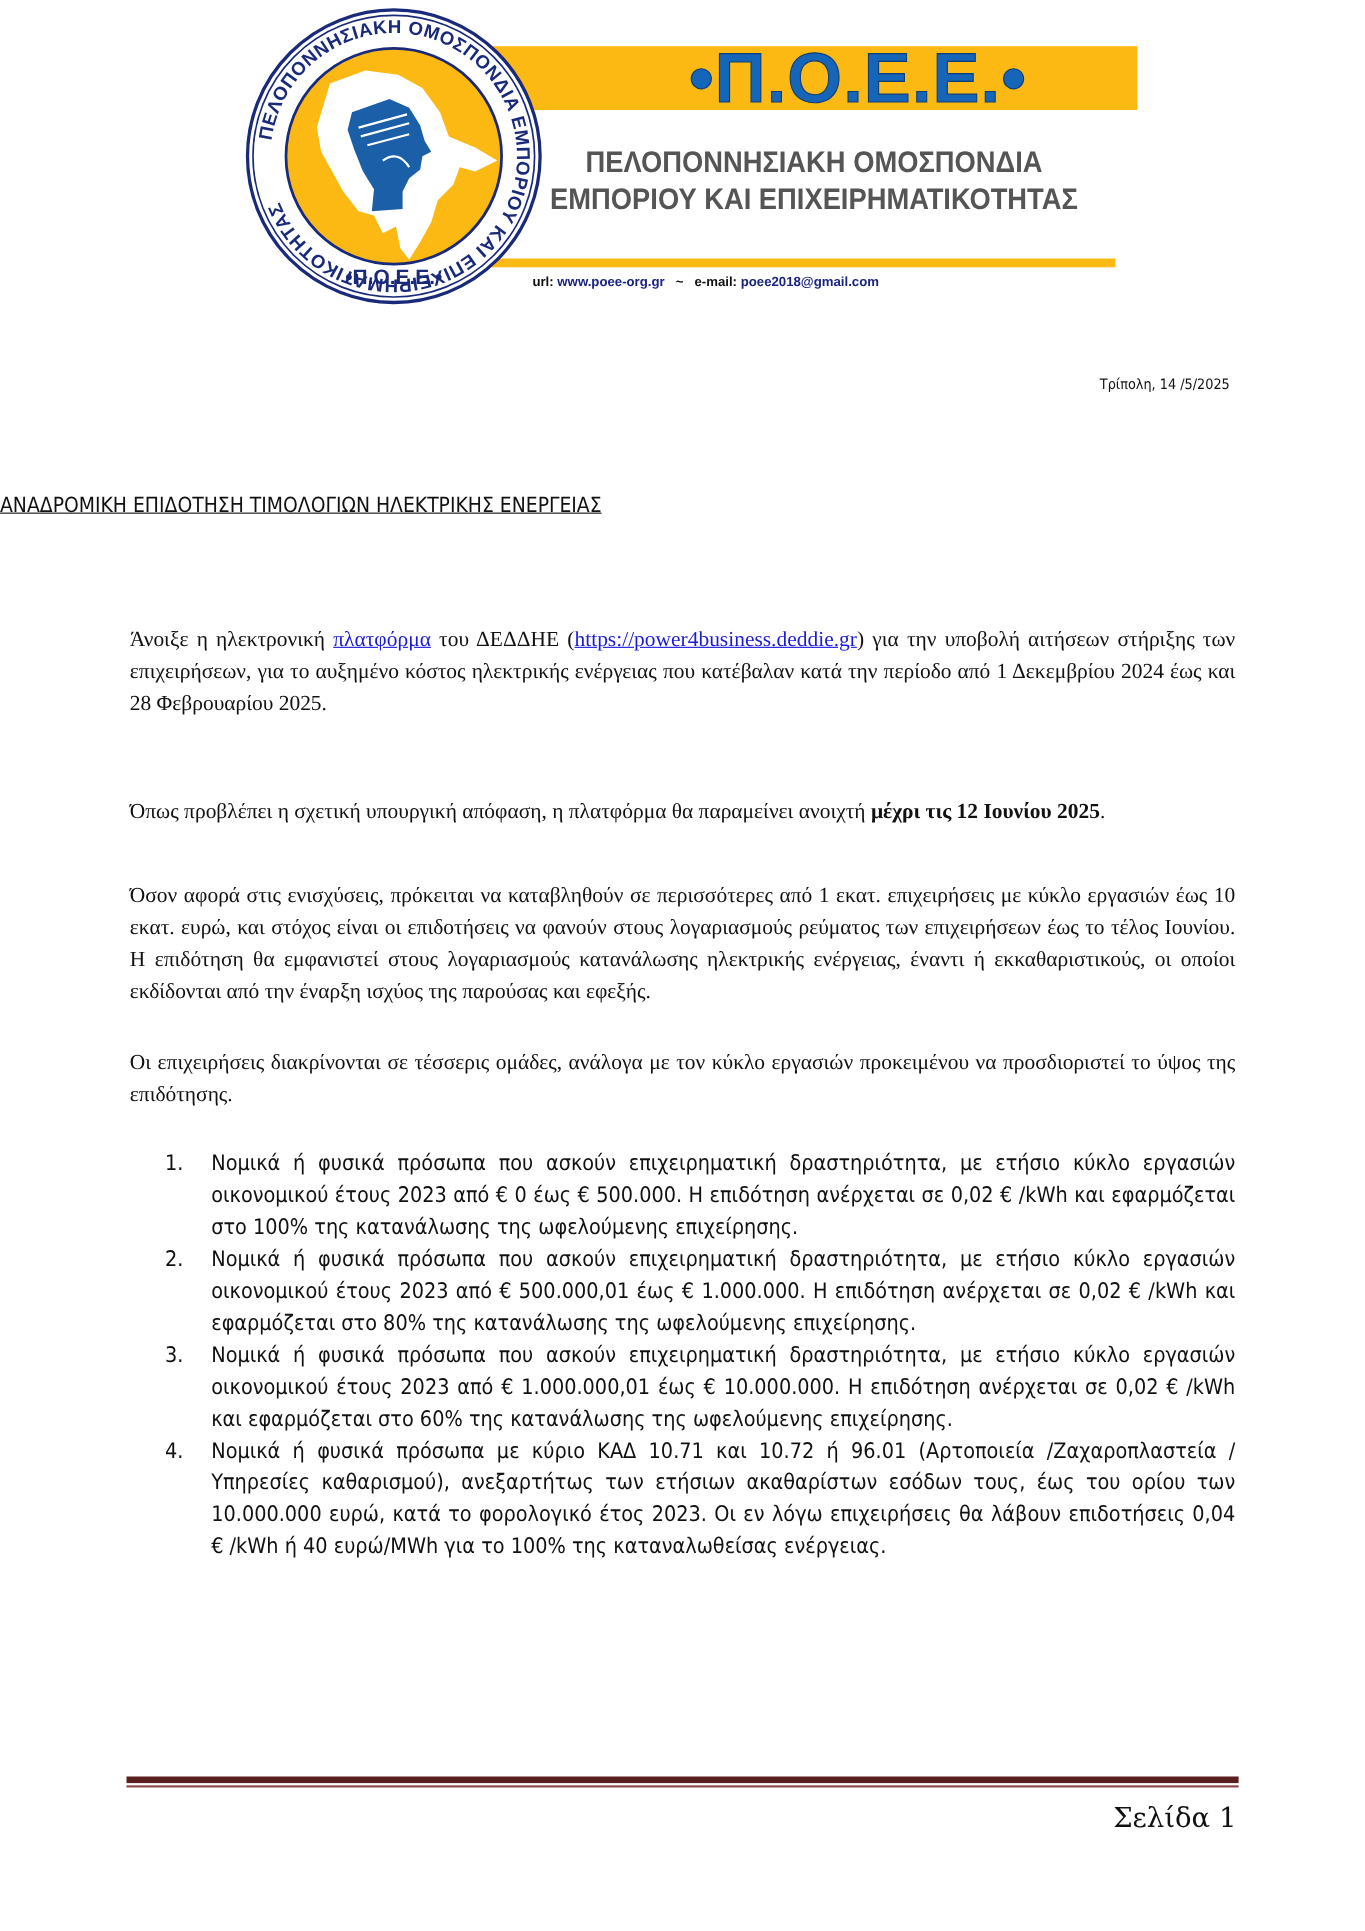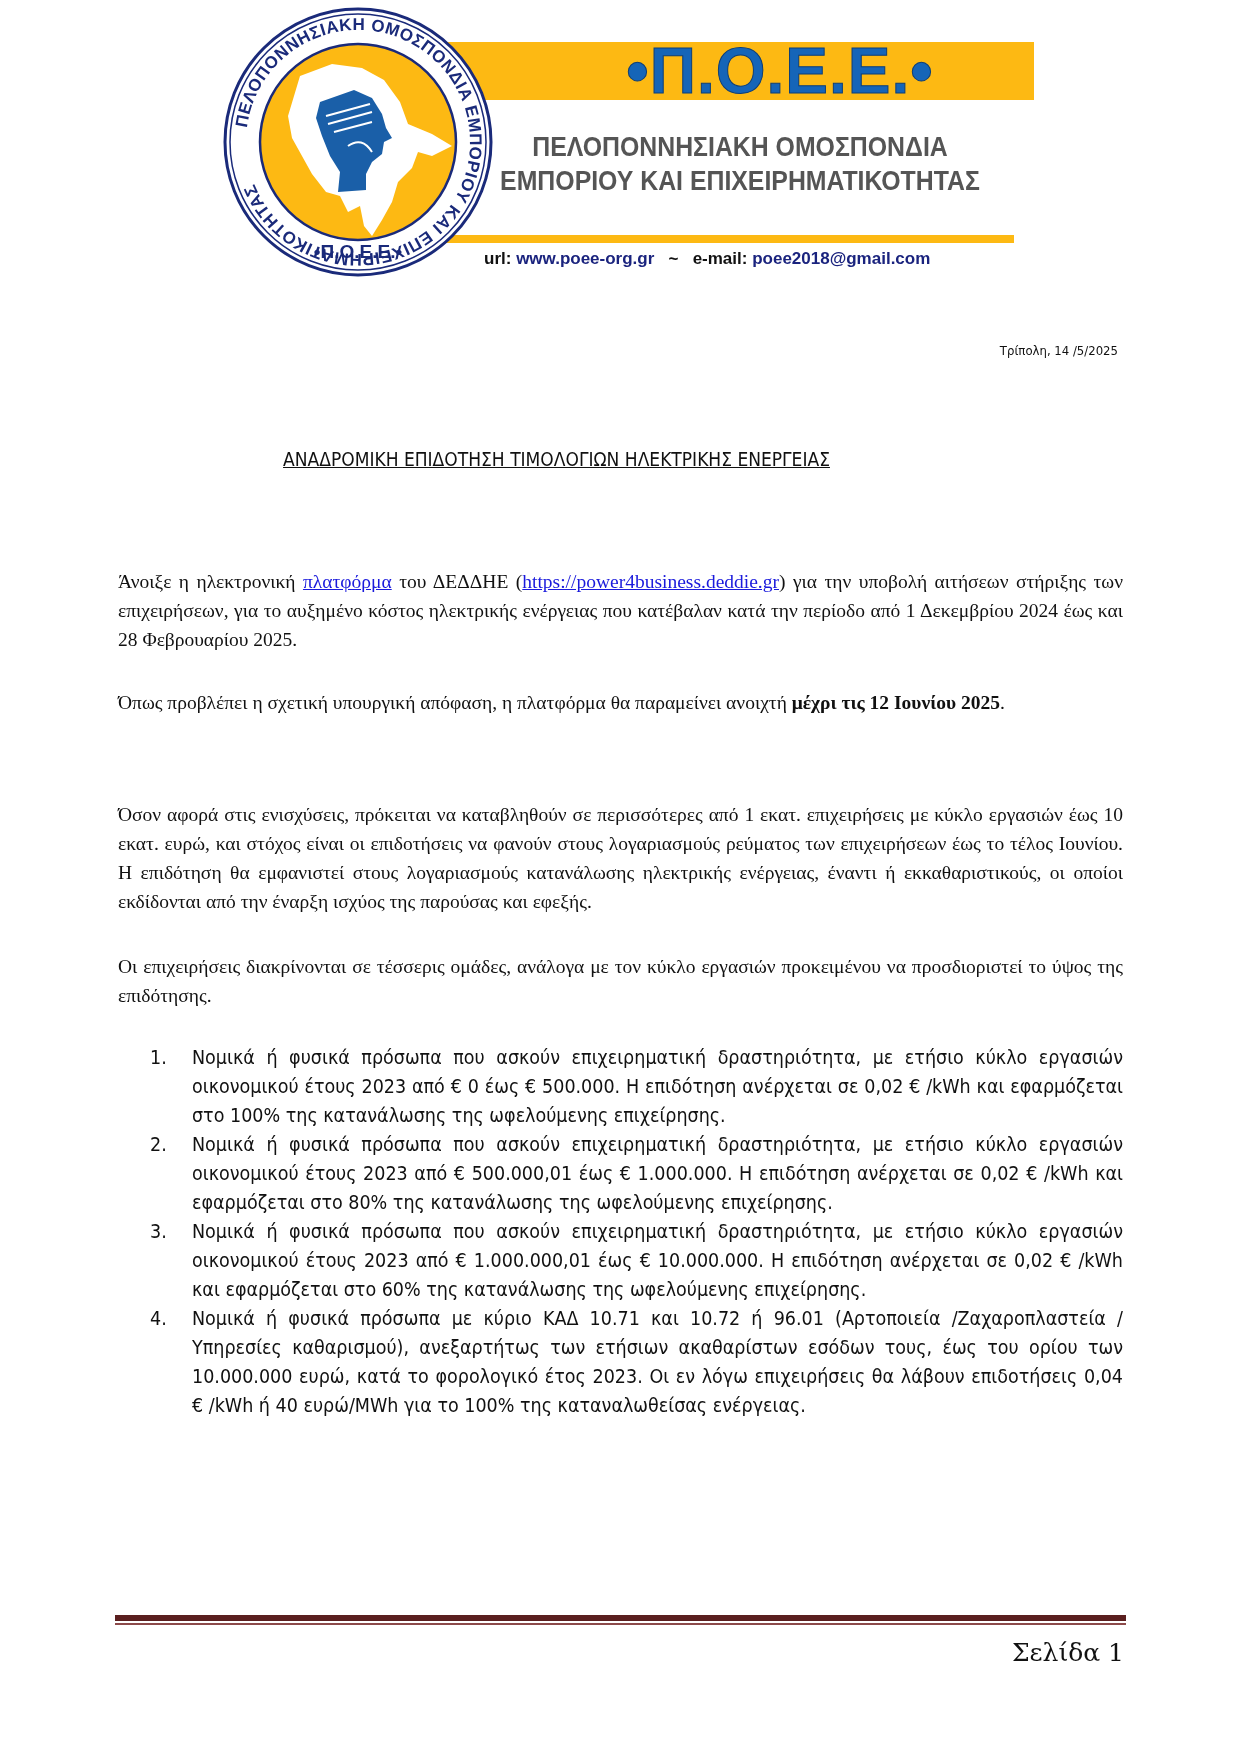--- a/index.html
+++ b/index.html
@@ -10,33 +10,33 @@
   
   .bar-top { left: 430px; top: 42px; width: 604px; height: 58px; background: #FDB913; }
   .bar-bottom { left: 430px; top: 235px; width: 584px; height: 8px; background: #FDB913; }
   .brand { left: 520px; top: 36px; width: 520px; text-align: center; font-family: "Liberation Sans", sans-serif;
            font-weight: bold; font-size: 64px; color: #1565B8; letter-spacing: 1px;
            -webkit-text-stroke: 1px #0d3e77; line-height: 70px; }
   .org-line { left: 440px; width: 600px; text-align: center; font-family: "Liberation Sans", sans-serif;
               font-weight: bold; color: #555; font-size: 27px; transform: scaleX(0.92); transform-origin: center; }
   .org1 { top: 132px; }
   .org2 { top: 166px; }
-  .contact { left: 484px; top: 249px; font-family: "Liberation Sans", sans-serif; font-weight: bold; font-size: 17px; color: #111; white-space: pre; }
+  .contact { left: 484px; top: 249px; font-family: "Liberation Sans", sans-serif; font-weight: bold; font-size: 12px; color: #111; white-space: pre; }
   .contact .link { color: #1a237e; }
 
   
   .logo { left: 222px; top: 6px; width: 272px; height: 272px; }
 
   
   .date { right: 123px; top: 343px; font-size: 13px; }
-  .title { left: 0; width: 1113px; top: 448px; text-align: center; font-size: 19px; text-decoration: underline; }
+  .title { left: 0; width: 1113px; top: 448px; text-align: left; font-size: 19px; text-decoration: underline; }
   .para { left: 118px; width: 1005px; font-size: 19.5px; line-height: 29px; text-align: justify; font-family: Liberation Serif, serif; }
   .para a { color: #1a1adc; text-decoration: underline; }
   .p1 { top: 567px; }
-  .p2 { top: 688px; }
+  .p2 { top: 724px; }
   .p3 { top: 800px; }
   .p4 { top: 952px; }
   .list { left: 150px; width: 973px; top: 1043px; font-size: 19.5px; line-height: 29px; margin: 0; padding: 0; list-style: none; }
   .list li { position: relative; padding-left: 42px; text-align: justify; }
   .list li .num { position: absolute; left: 0; top: 0; }
 
   
   .foot-thick { left: 115px; top: 1615px; width: 1011px; height: 6px; background: #5a1f1f; }
   .foot-thin { left: 115px; top: 1623px; width: 1011px; height: 2px; background: #8c4a4a; }
   .page-num { right: 117px; top: 1638px; font-family: "DejaVu Serif", "Liberation Serif", serif; font-size: 25px; }

